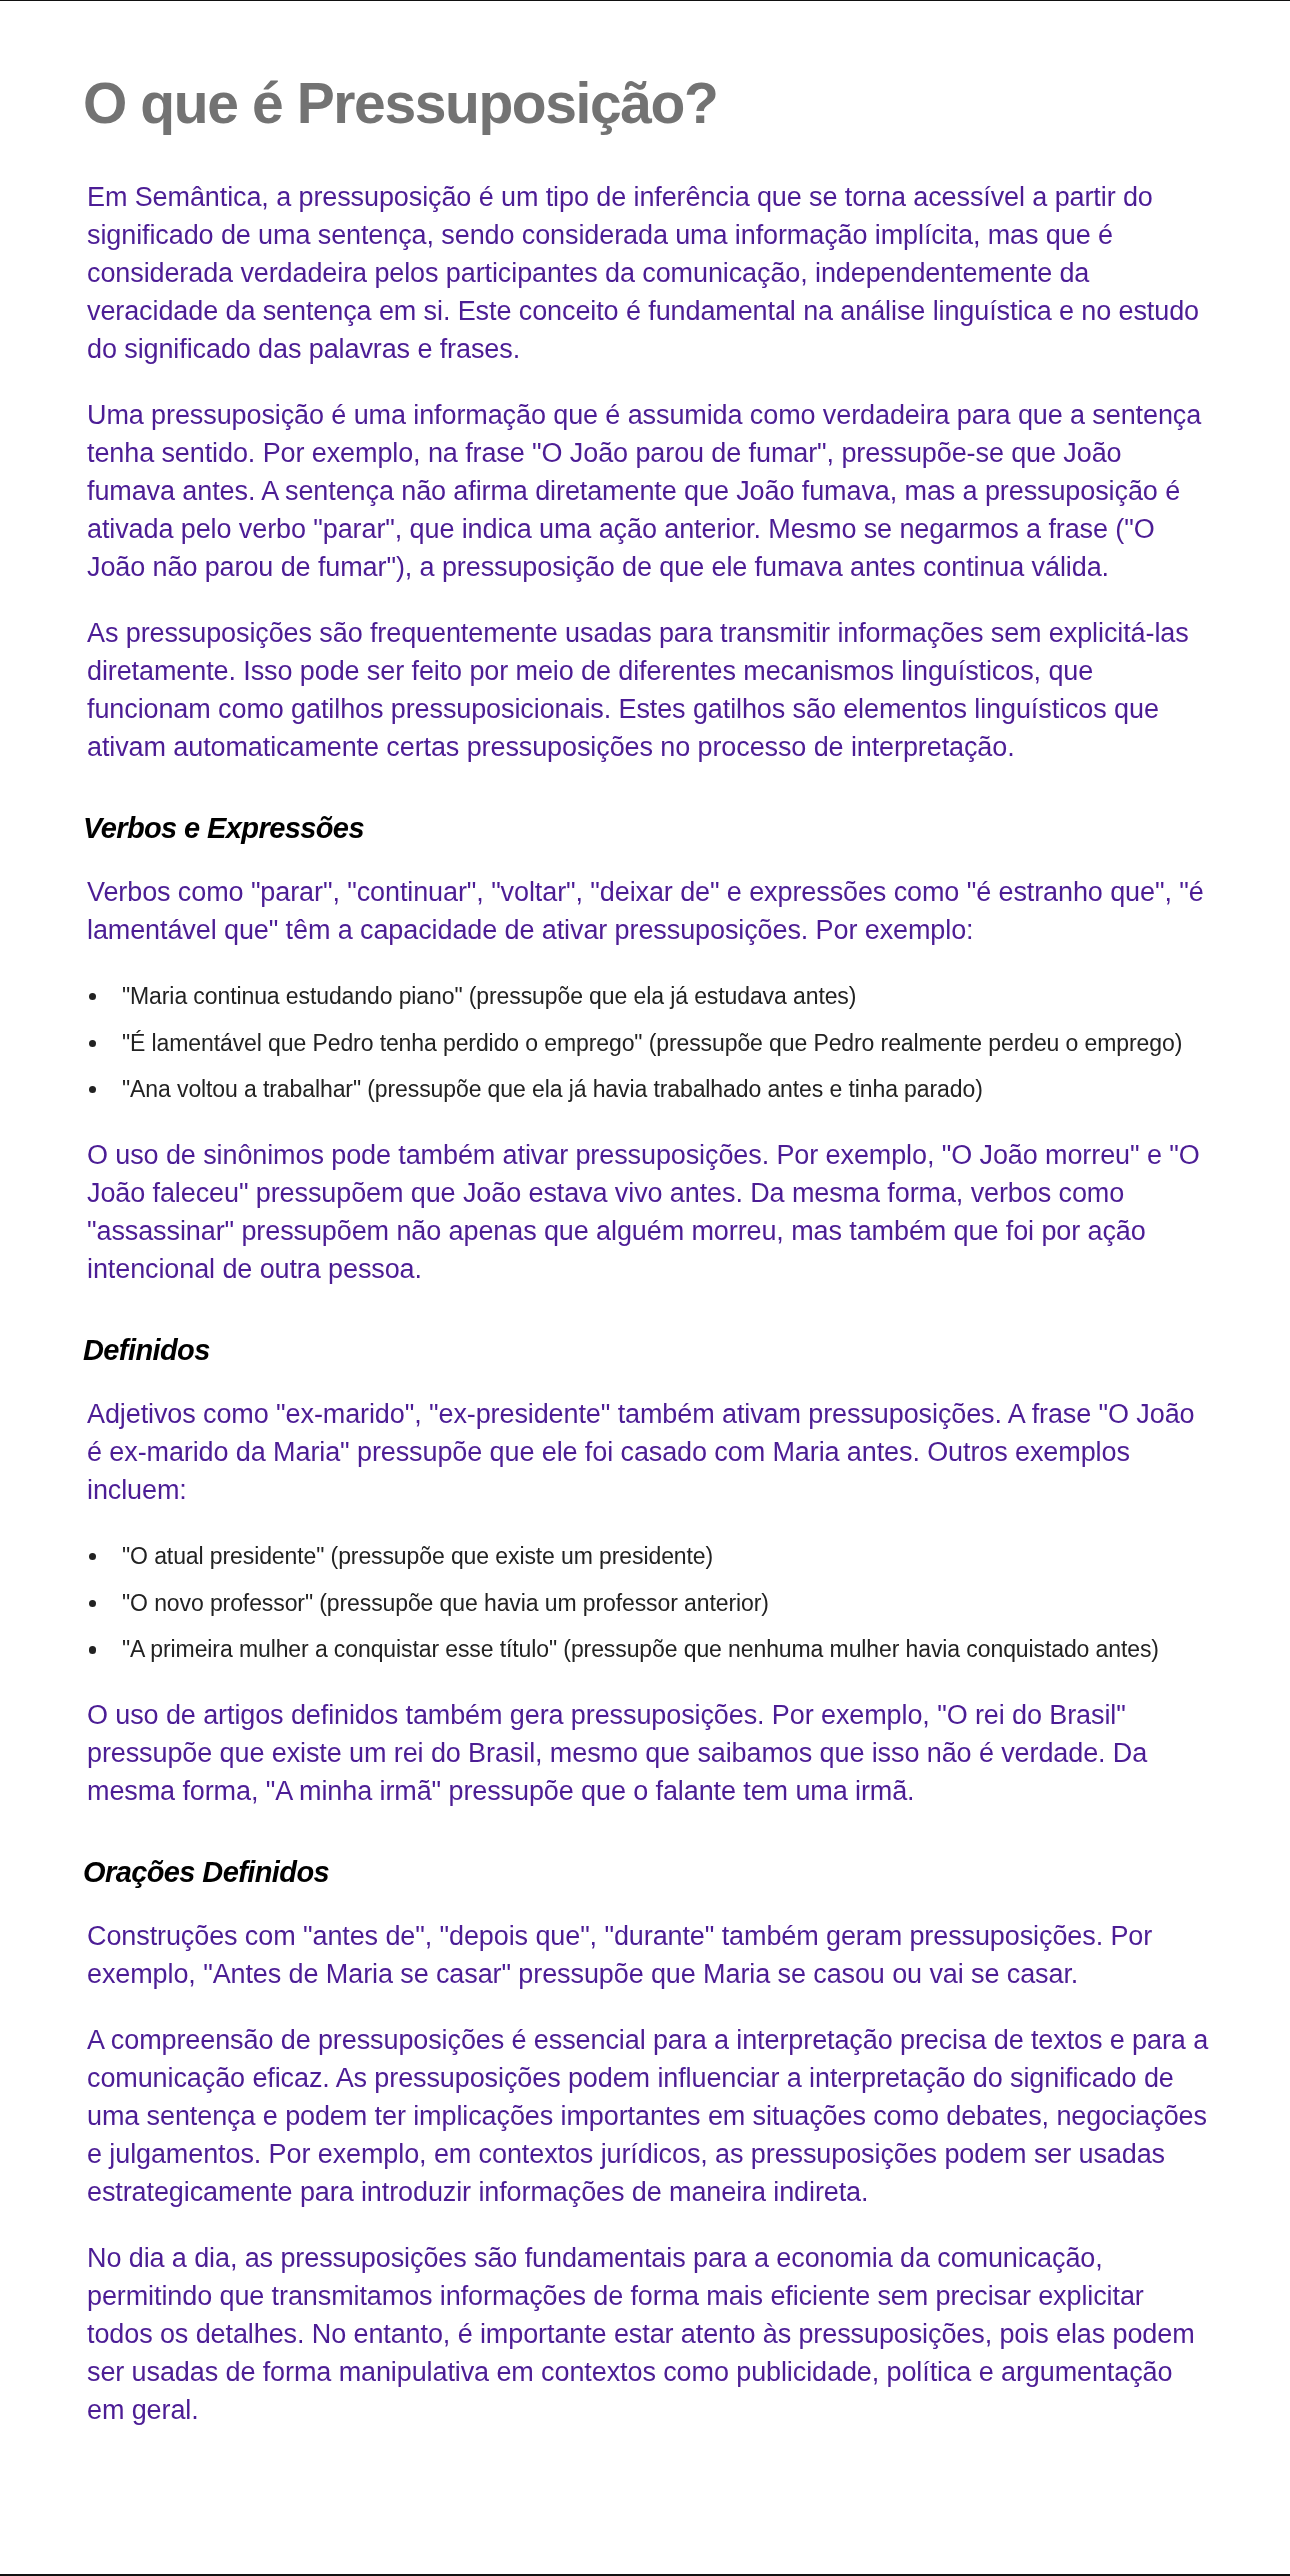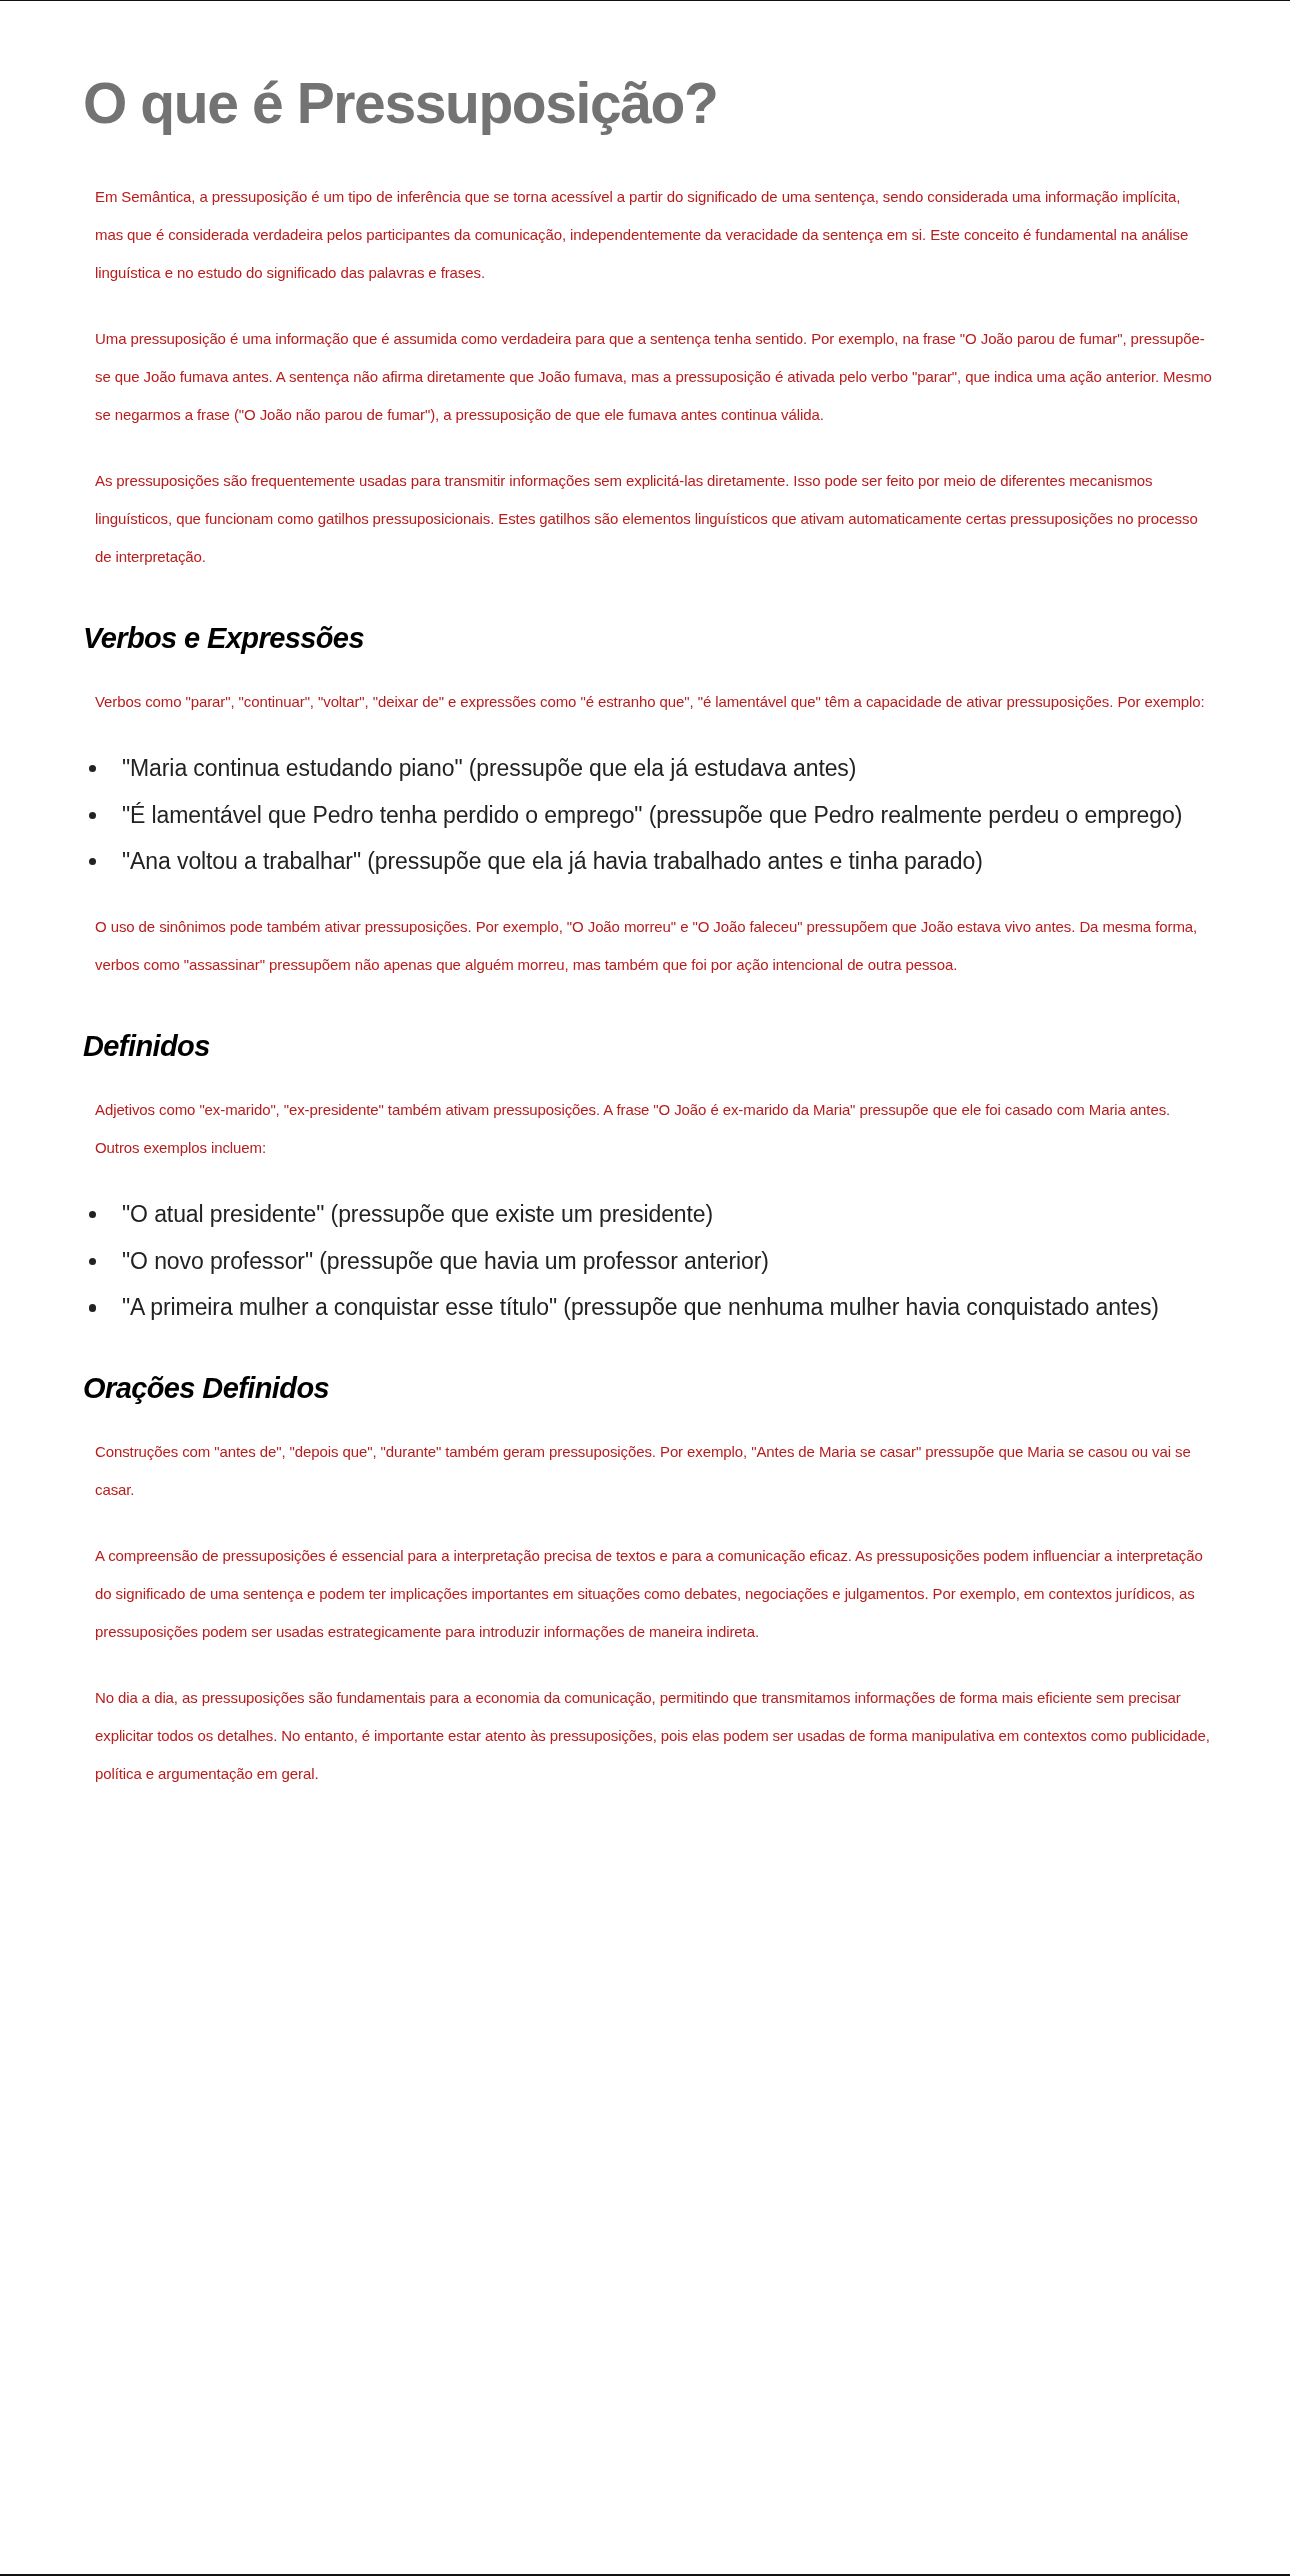--- a/index.html
+++ b/index.html
@@ -22,24 +22,24 @@
   }
   h1 {
     margin: 66px 0 0 0;
     font-size: 57px;
     line-height: 72px;
     font-weight: 700;
     color: #737373;
     letter-spacing: -1.4px;
   }
   p {
-    margin: 0 0 28px 12px;
-    font-size: 15px;
+    margin: 0 0 28px 4px;
+    font-size: 27px;
     line-height: 38px;
-    color: #b91c1c;
+    color: #4c1d95;
     letter-spacing: -0.1px;
   }
   .lead { margin-top: 39px; }
   h2 {
     margin: 44px 0 27px 0;
     font-size: 29px;
     line-height: 36px;
     font-weight: 700;
     color: #000000;
     letter-spacing: -0.6px;
@@ -98,20 +98,21 @@
     <h2>Definidos</h2>
     <p>Adjetivos como "ex-marido", "ex-presidente" também ativam pressuposições. A frase "O João é ex-marido da Maria" pressupõe que ele foi casado com Maria antes. Outros exemplos incluem:</p>
     <ul>
       <li><span class="bullet"></span><span>"O atual presidente" (pressupõe que existe um presidente)</span></li>
       <li><span class="bullet"></span><span>"O novo professor" (pressupõe que havia um professor anterior)</span></li>
       <li><span class="bullet"></span><span>"A primeira mulher a conquistar esse título" (pressupõe que nenhuma mulher havia conquistado antes)</span></li>
     </ul>
   </section>
 
   <section>
+    <p>O uso de artigos definidos também gera pressuposições. Por exemplo, "O rei do Brasil" pressupõe que existe um rei do Brasil, mesmo que saibamos que isso não é verdade. Da mesma forma, "A minha irmã" pressupõe que o falante tem uma irmã.</p>
   </section>
 
   <section>
     <h2>Orações Definidos</h2>
     <p>Construções com "antes de", "depois que", "durante" também geram pressuposições. Por exemplo, "Antes de Maria se casar" pressupõe que Maria se casou ou vai se casar.</p>
   </section>
 
   <p>A compreensão de pressuposições é essencial para a interpretação precisa de textos e para a comunicação eficaz. As pressuposições podem influenciar a interpretação do significado de uma sentença e podem ter implicações importantes em situações como debates, negociações e julgamentos. Por exemplo, em contextos jurídicos, as pressuposições podem ser usadas estrategicamente para introduzir informações de maneira indireta.</p>
   <p>No dia a dia, as pressuposições são fundamentais para a economia da comunicação, permitindo que transmitamos informações de forma mais eficiente sem precisar explicitar todos os detalhes. No entanto, é importante estar atento às pressuposições, pois elas podem ser usadas de forma manipulativa em contextos como publicidade, política e argumentação em geral.</p>
 </article>

